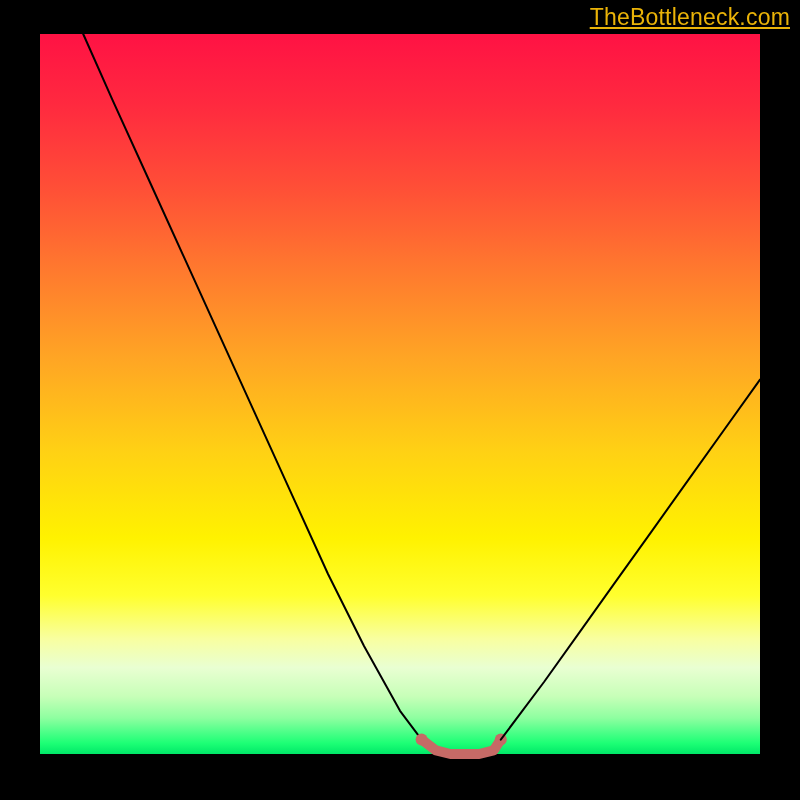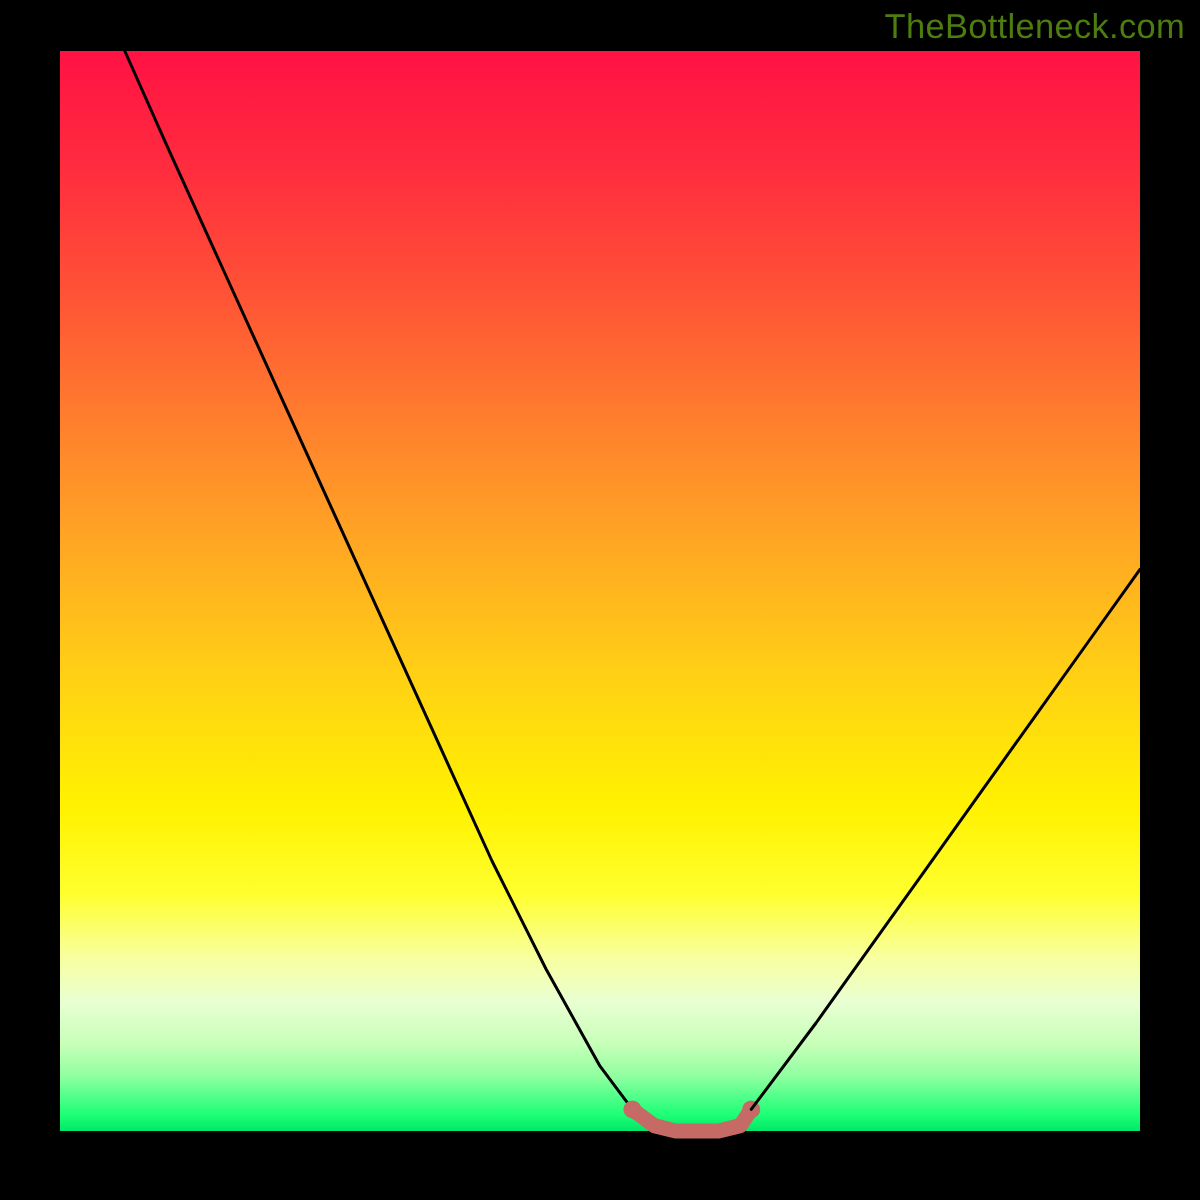--- a/index.html
+++ b/index.html
@@ -14,24 +14,25 @@
   .frame {
     position: relative;
     width: 800px;
     height: 800px;
     background: #000;
   }
   .attribution {
     position: absolute;
     top: 4px;
     right: 10px;
-    color: #4d7c0f;
+    color: #eab308;
     font-size: 23px;
     font-weight: 500;
     letter-spacing: 0.2px;
+    text-decoration: underline;
   }
   .plot-area {
     position: absolute;
     left: 40px;
     top: 34px;
     width: 720px;
     height: 720px;
     
     background: linear-gradient(
       to bottom,

